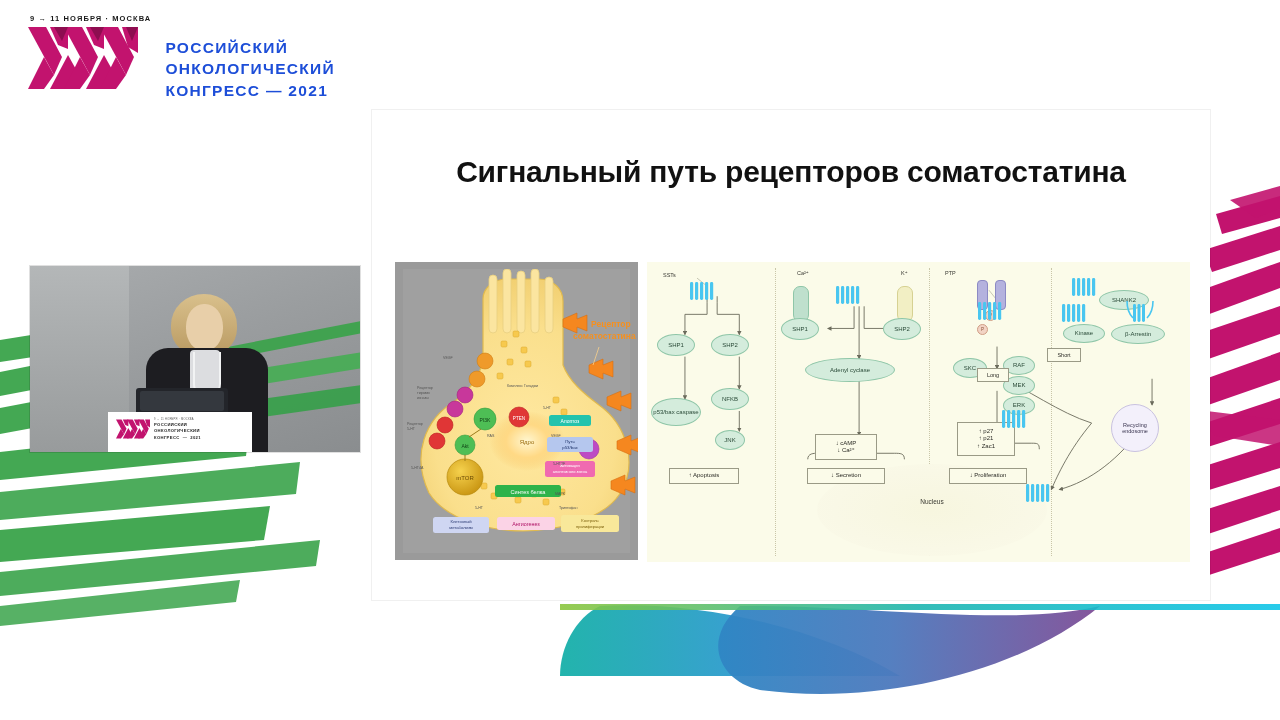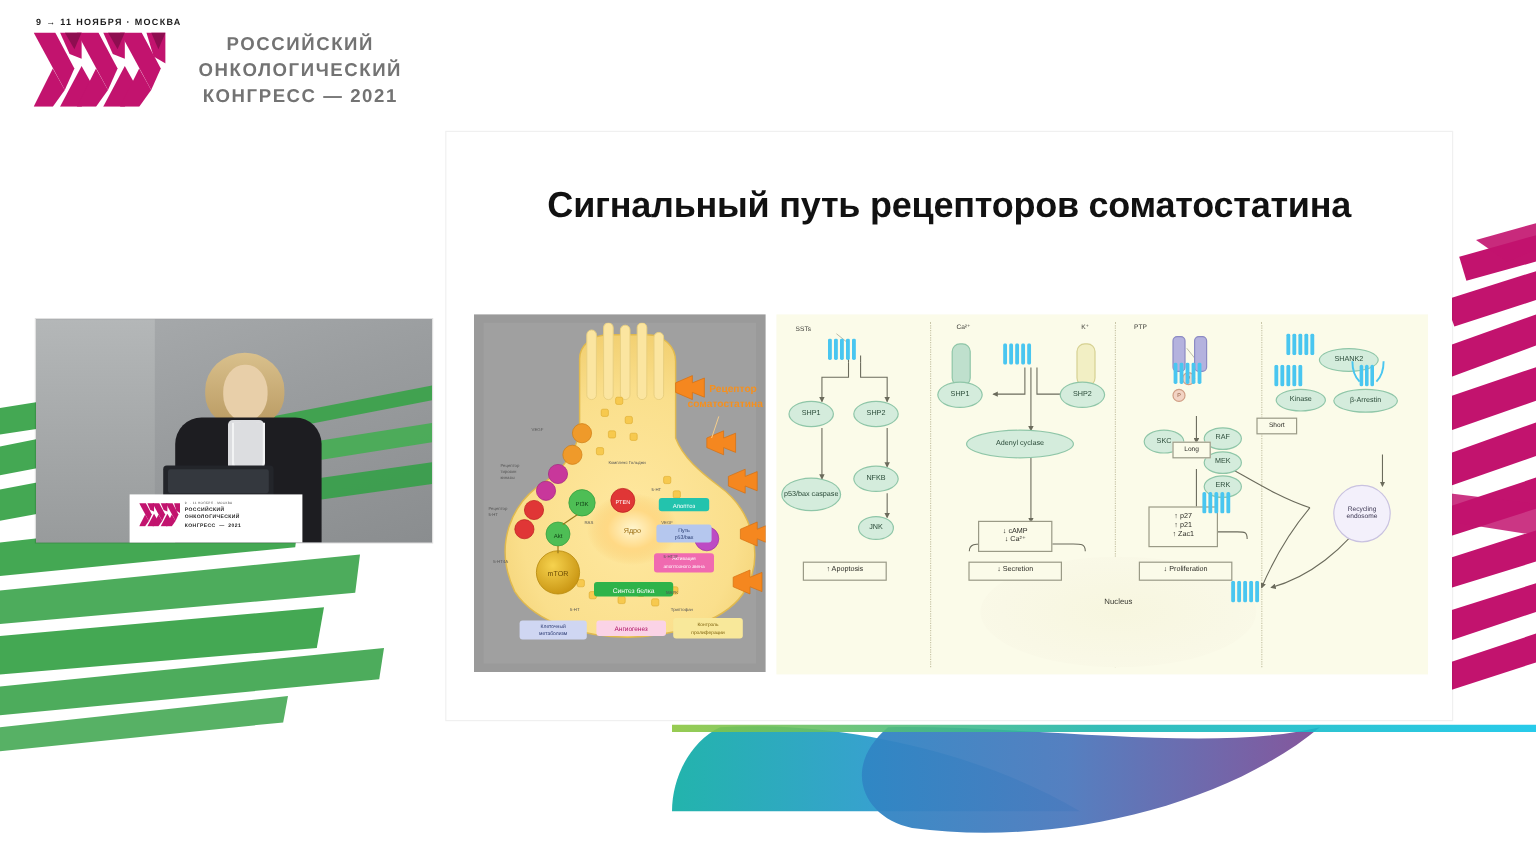--- a/index.html
+++ b/index.html
@@ -10,21 +10,21 @@
   }
   
   .bg-layer{position:absolute;inset:0;overflow:hidden;pointer-events:none;}
   .bg-layer svg{position:absolute;inset:0;}
 
   
   .logo-wrap{position:absolute;left:28px;top:14px;display:flex;align-items:flex-start;gap:14px;z-index:30;}
   .logo-mark{display:flex;flex-direction:column;}
   .logo-date{font-size:7.5px;font-weight:bold;letter-spacing:1.1px;color:#1a1a1a;margin:0 0 4px 2px;white-space:nowrap;}
   .logo-xxv{line-height:0;}
-  .logo-text{margin-top:13px;font-size:15.5px;font-weight:bold;letter-spacing:1.3px;color:#737373;line-height:1.38;white-space:pre;text-align:center;}
+  .logo-text{margin-top:23px;font-size:15.5px;font-weight:bold;letter-spacing:1.3px;color:#1d4ed8;line-height:1.38;white-space:pre;}
 
   
   .video-tile{position:absolute;left:30px;top:266px;width:330px;height:186px;z-index:25;
               background:#8d9094;overflow:hidden;box-shadow:0 0 0 1px rgba(0,0,0,.12);}
   .vid-wall{position:absolute;inset:0;background:linear-gradient(160deg,#a9acae 0%,#9a9d9f 45%,#8a8d8f 100%);}
   .vid-wall-l{position:absolute;left:0;top:0;width:30%;height:100%;background:linear-gradient(180deg,#b4b7b8,#989b9c);}
   .vid-green1{position:absolute;right:-6%;top:36%;width:48%;height:12px;background:#3aa34a;transform:rotate(-11deg);opacity:.92;}
   .vid-green2{position:absolute;right:-6%;top:52%;width:52%;height:16px;background:#46ad55;transform:rotate(-9deg);opacity:.92;}
   .vid-green3{position:absolute;right:-10%;top:69%;width:58%;height:18px;background:#35a048;transform:rotate(-8deg);opacity:.9;}
   .speaker-hair{position:absolute;left:141px;top:28px;width:66px;height:62px;border-radius:50% 50% 44% 44%;

